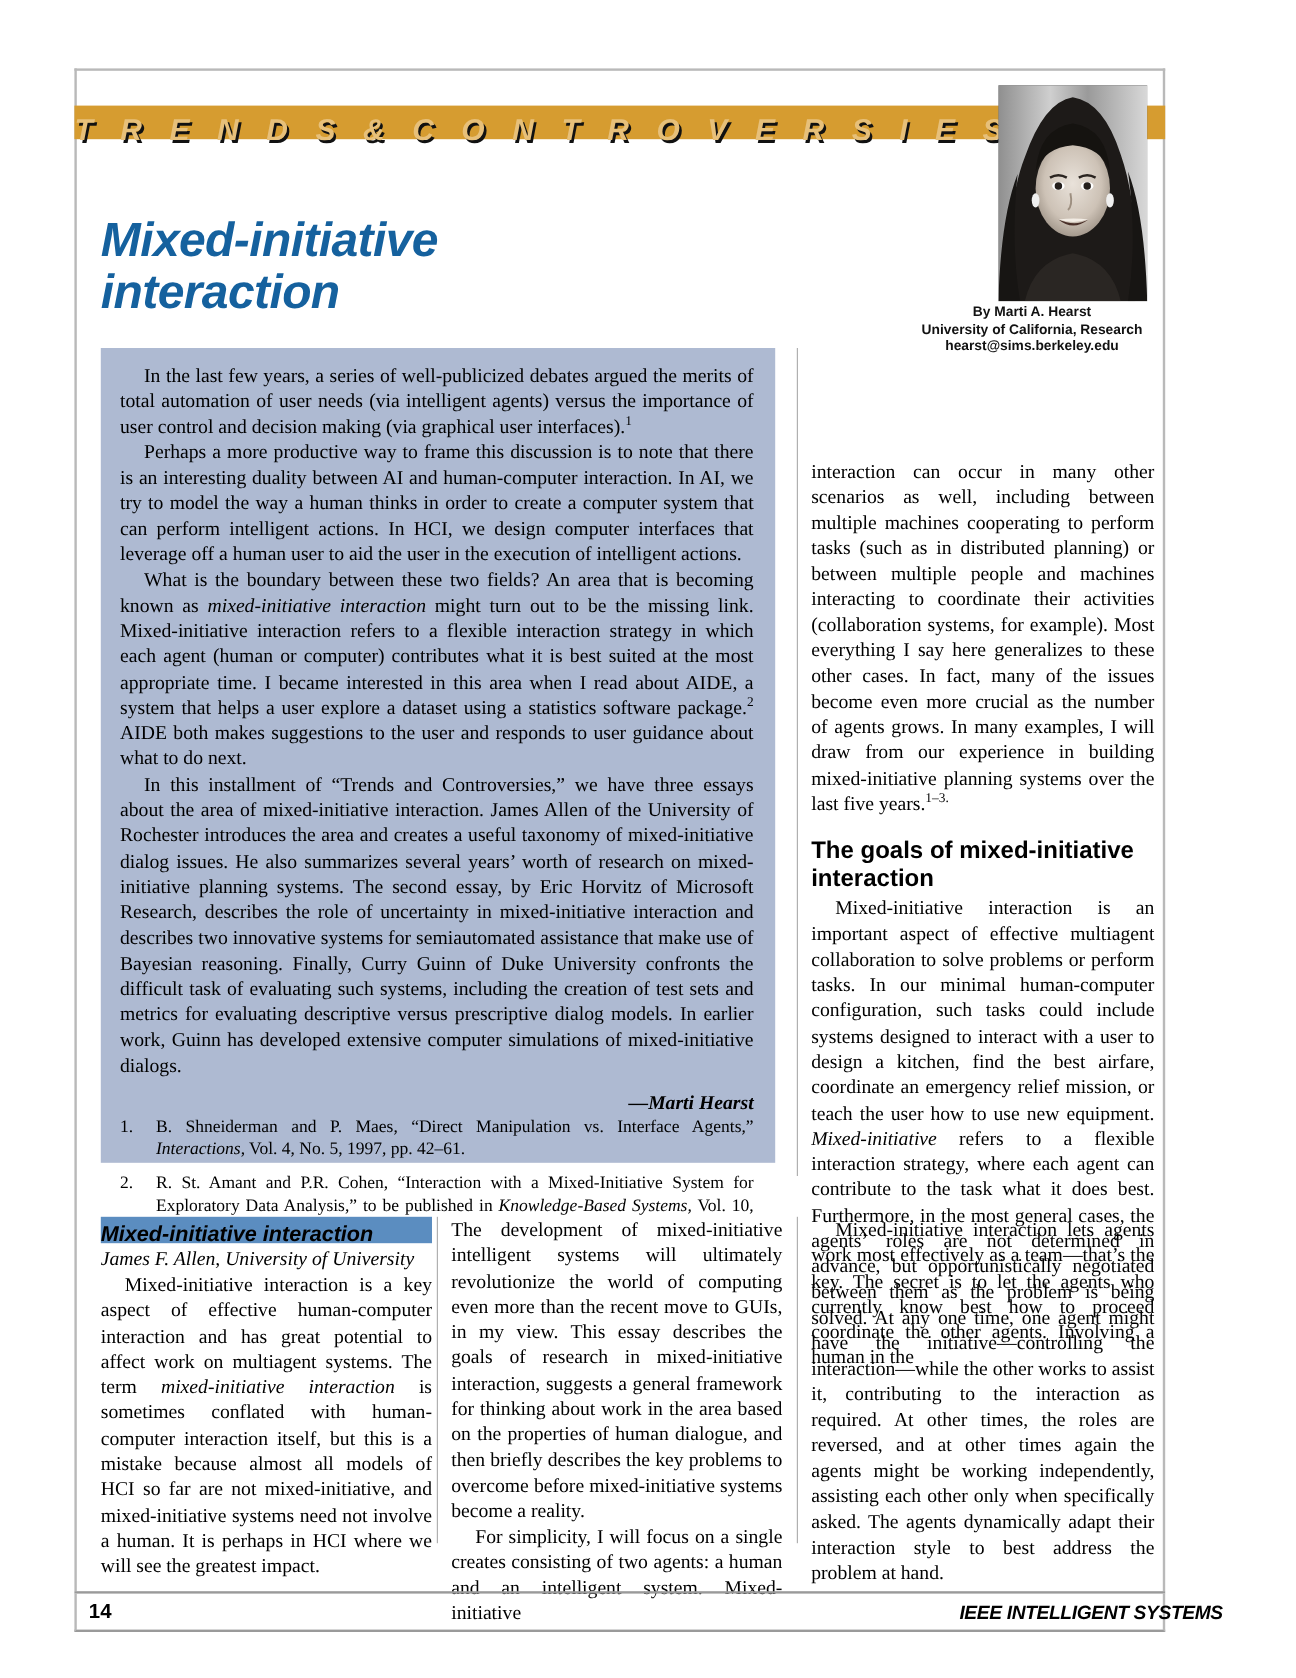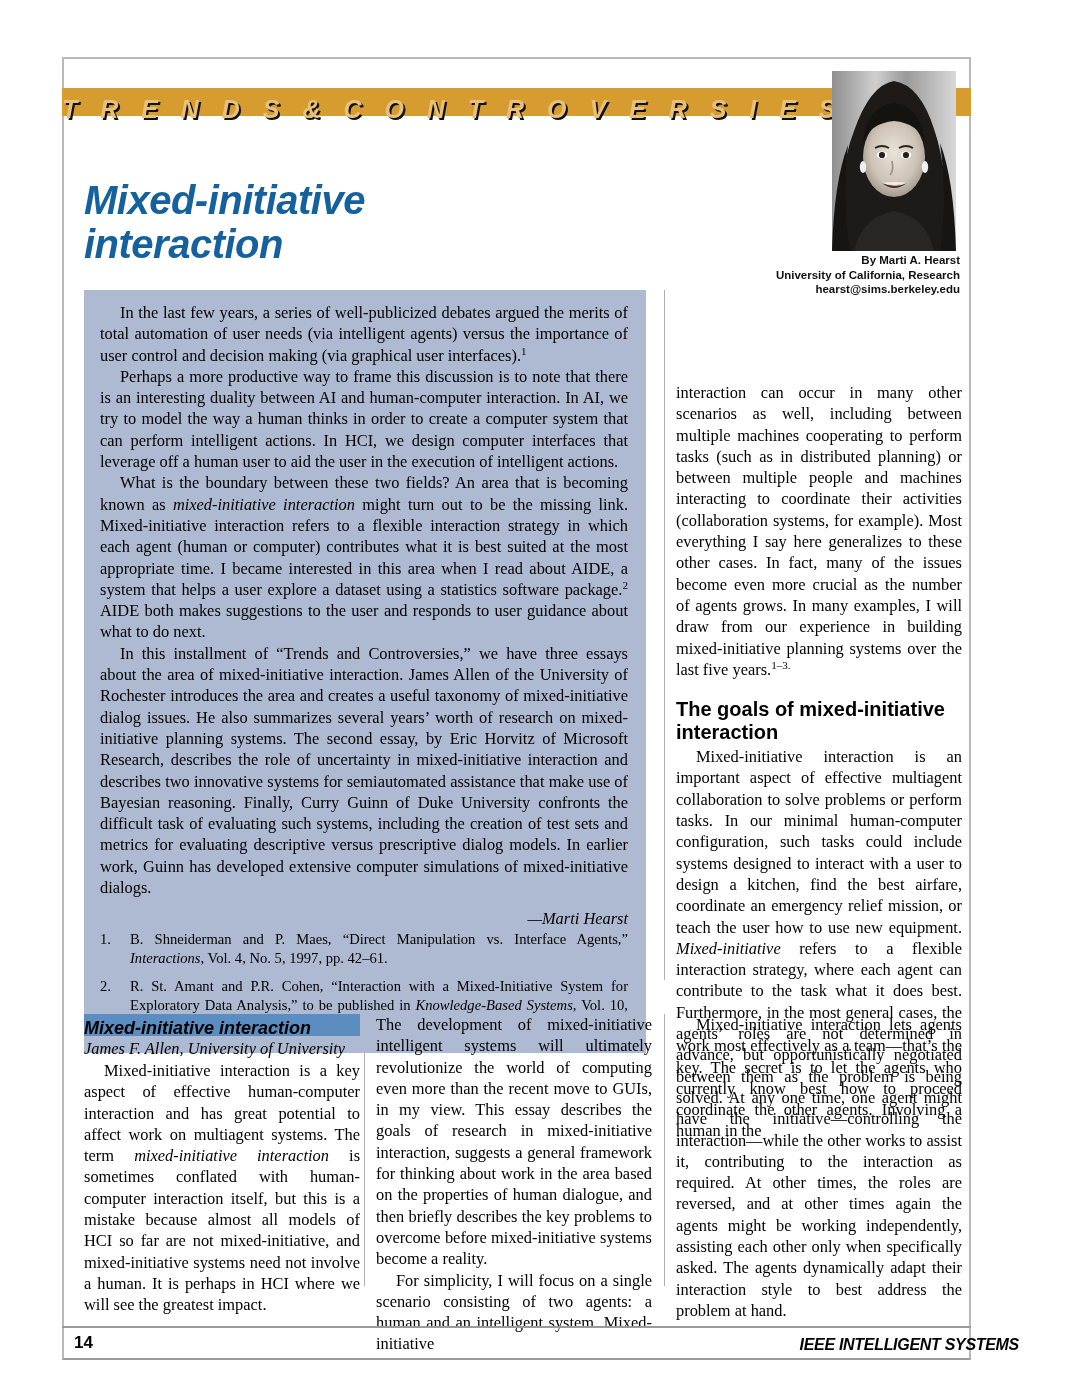--- a/index.html
+++ b/index.html
@@ -64,21 +64,21 @@
     overflow: hidden;
     background: #777;
   }
   #author-photo svg { display: block; }
 
   #byline {
     position: absolute;
     left: 760px;
     top: 253px;
     width: 200px;
-    text-align: right;
+    text-align: center;
     font-family: "Liberation Sans", sans-serif;
     font-weight: bold;
     font-size: 11.5px;
     line-height: 14.5px;
     color: #111;
   }
 
   
   #main-title {
     position: absolute;
@@ -93,38 +93,38 @@
     color: #15619e;
     letter-spacing: -0.5px;
   }
 
   
   #abstract-box {
     position: absolute;
     left: 84px;
     top: 290px;
     width: 562px;
-    height: 763px;
+    height: 679px;
     background: #aebad2;
     box-sizing: border-box;
     padding: 12px 18px 10px 16px;
   }
   #abstract-box p {
     margin: 0;
     font-size: 16.4px;
     line-height: 21.3px;
     text-indent: 20px;
     text-align: justify;
   }
   .signature {
     margin-top: 10px !important;
     text-align: right !important;
     text-indent: 0 !important;
     font-style: italic;
-    font-weight: normal;
+    font-weight: bold;
     font-size: 16.4px;
   }
   #references-heading {
     font-family: "Liberation Sans", sans-serif;
     font-weight: bold;
     font-size: 16px;
     margin: 6px 0 6px 0;
   }
   .ref-item {
     display: flex;
@@ -334,21 +334,21 @@
 <div class="bottom-col" id="bottom-col-1">
   <div id="essay-title-bar">
     <div id="essay-title">Mixed-initiative interaction</div>
   </div>
   <div id="essay-author">James F. Allen, University of University</div>
   <p>Mixed-initiative interaction is a key aspect of effective human-computer interaction and has great potential to affect work on multiagent systems. The term <i>mixed-initiative interaction</i> is sometimes conflated with human-computer interaction itself, but this is a mistake because almost all models of HCI so far are not mixed-initiative, and mixed-initiative systems need not involve a human. It is perhaps in HCI where we will see the greatest impact.</p>
 </div>
 
 <div class="bottom-col" id="bottom-col-2">
   <p class="noindent">The development of mixed-initiative intelligent systems will ultimately revolutionize the world of computing even more than the recent move to GUIs, in my view. This essay describes the goals of research in mixed-initiative interaction, suggests a general framework for thinking about work in the area based on the properties of human dialogue, and then briefly describes the key problems to overcome before mixed-initiative systems become a reality.</p>
-  <p>For simplicity, I will focus on a single scenario consisting of two agents: a human and an intelligent system. Mixed-initiative</p>
+  <p>For simplicity, I will focus on a single creates consisting of two agents: a human and an intelligent system. Mixed-initiative</p>
 </div>
 
 <div class="bottom-col" id="bottom-col-3">
   <p>Mixed-initiative interaction lets agents work most effectively as a team—that’s the key. The secret is to let the agents who currently know best how to proceed coordinate the other agents. Involving a human in the</p>
 </div>
 
 <div id="footer-rule"></div>
 <div id="footer-box"></div>
 <div id="page-number">14</div>
 <div id="journal-name">IEEE INTELLIGENT SYSTEMS</div>

